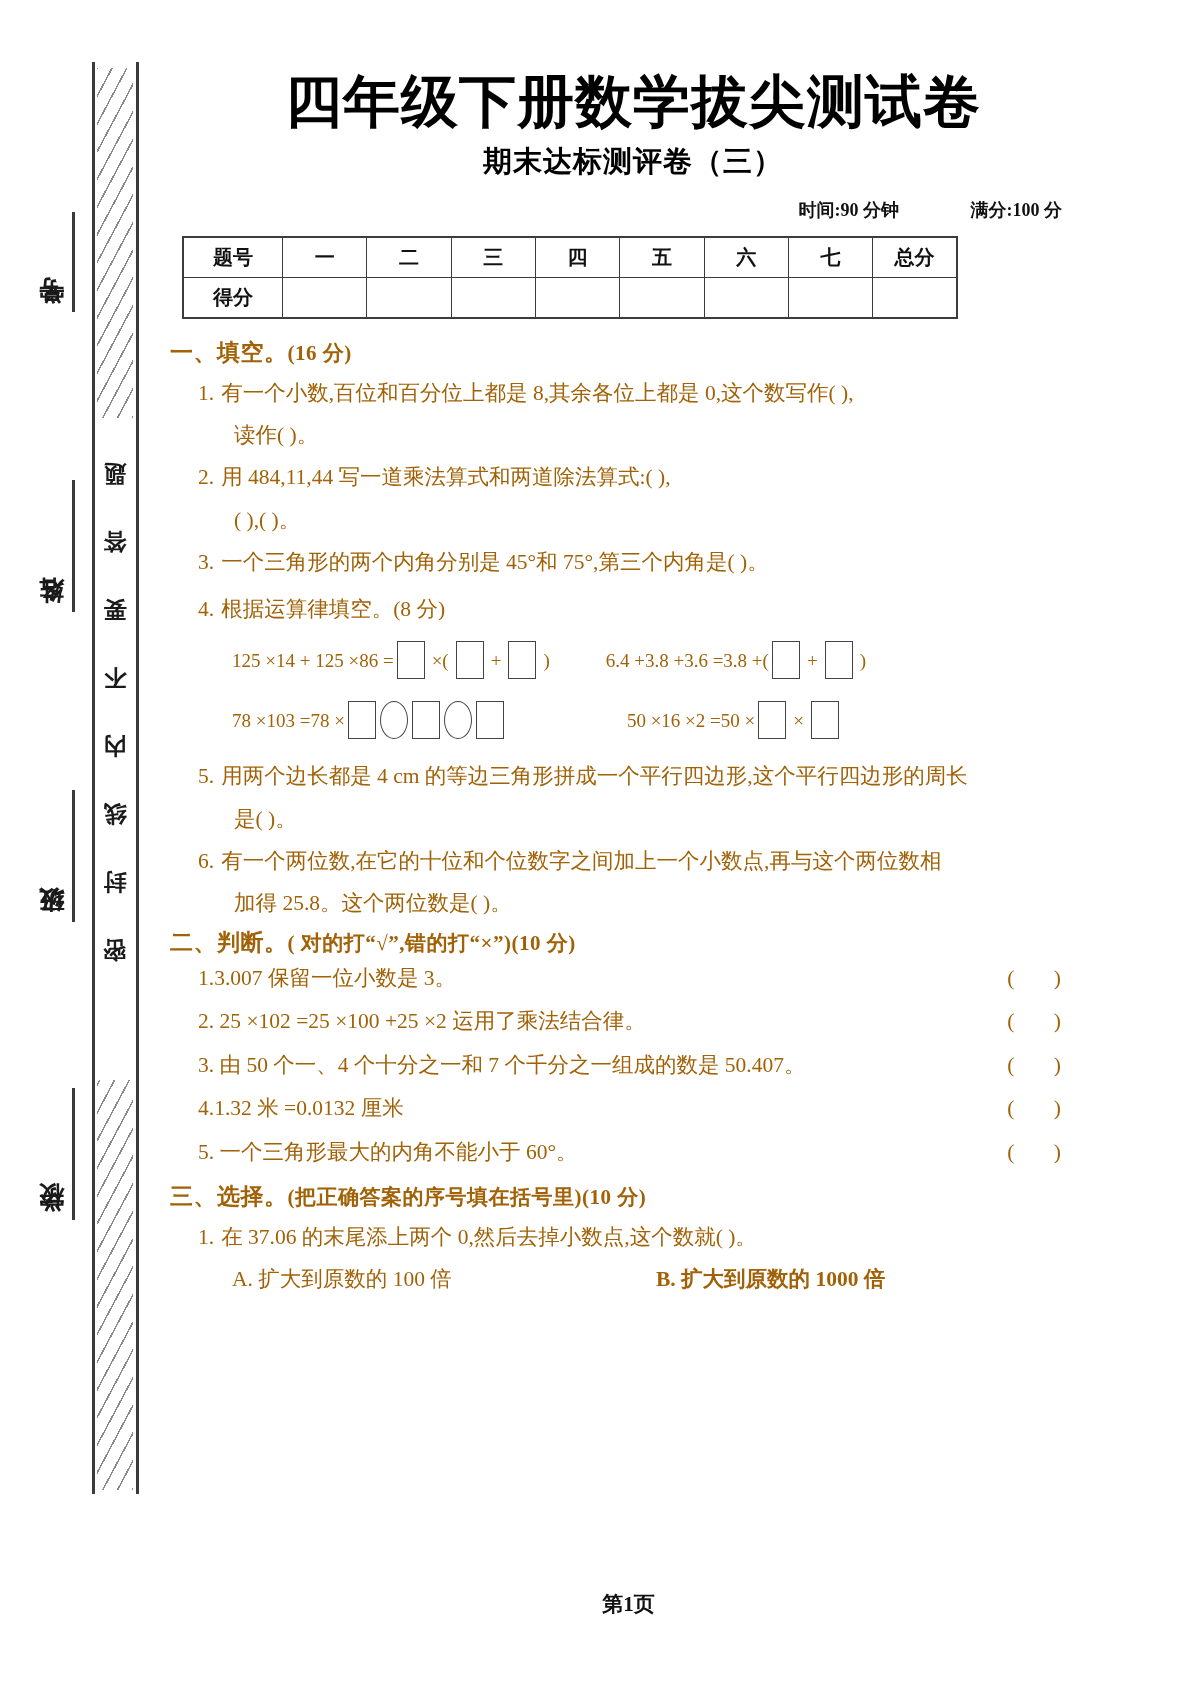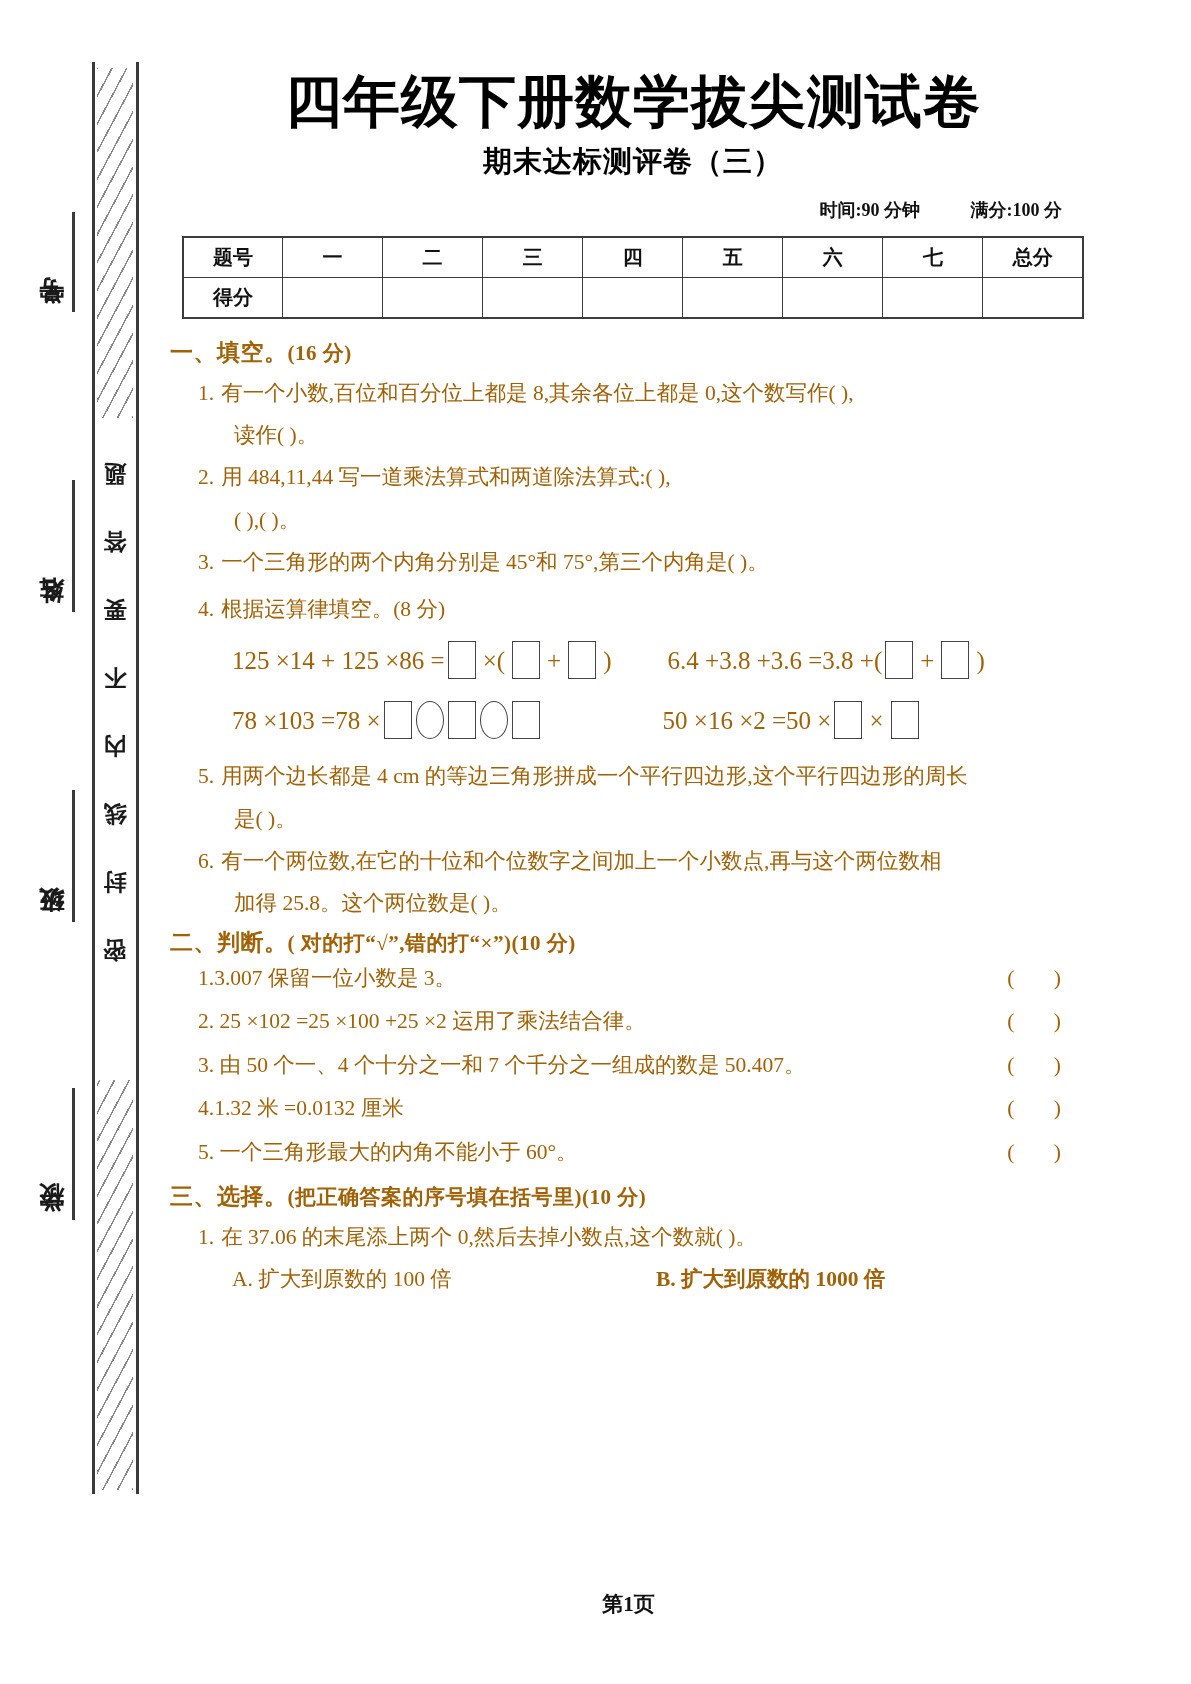--- a/index.html
+++ b/index.html
@@ -108,26 +108,26 @@
     line-height: 1.1;
   }
 
   #exam-meta {
     margin: 20px 36px 0 0;
     text-align: right;
     font-size: 18px;
     font-weight: 700;
     color: #111;
   }
-  #exam-meta .meta-item { margin-left: 46px; }
+  #exam-meta .meta-item { margin-left: 67px; }
 
   
   #score-table {
     margin: 14px 14px 0 14px;
-    width: 902px;
+    width: 776px;
     border-collapse: collapse;
     table-layout: fixed;
     padding-left: 23px;
   }
   #score-table td {
     border: 1px solid #3c3c3c;
     height: 37px;
     text-align: center;
     vertical-align: middle;
     font-size: 20px;
@@ -176,21 +176,21 @@
   }
   .tf-text { flex: 1 1 auto; }
   .tf-paren { flex: 0 0 auto; letter-spacing: 17px; padding-right: 6px; }
 
   
   .formula-row {
     display: flex;
     align-items: center;
     padding-left: 62px;
     margin-bottom: 22px;
-    font-size: 25px;
+    font-size: 19px;
   }
   .formula-group { display: flex; align-items: center; white-space: nowrap; }
   .formula-gap { width: 52px; flex: 0 0 auto; }
   .fbox {
     display: inline-block;
     width: 26px;
     height: 36px;
     border: 1.6px solid #444;
     margin: 0 3px;
     vertical-align: middle;

